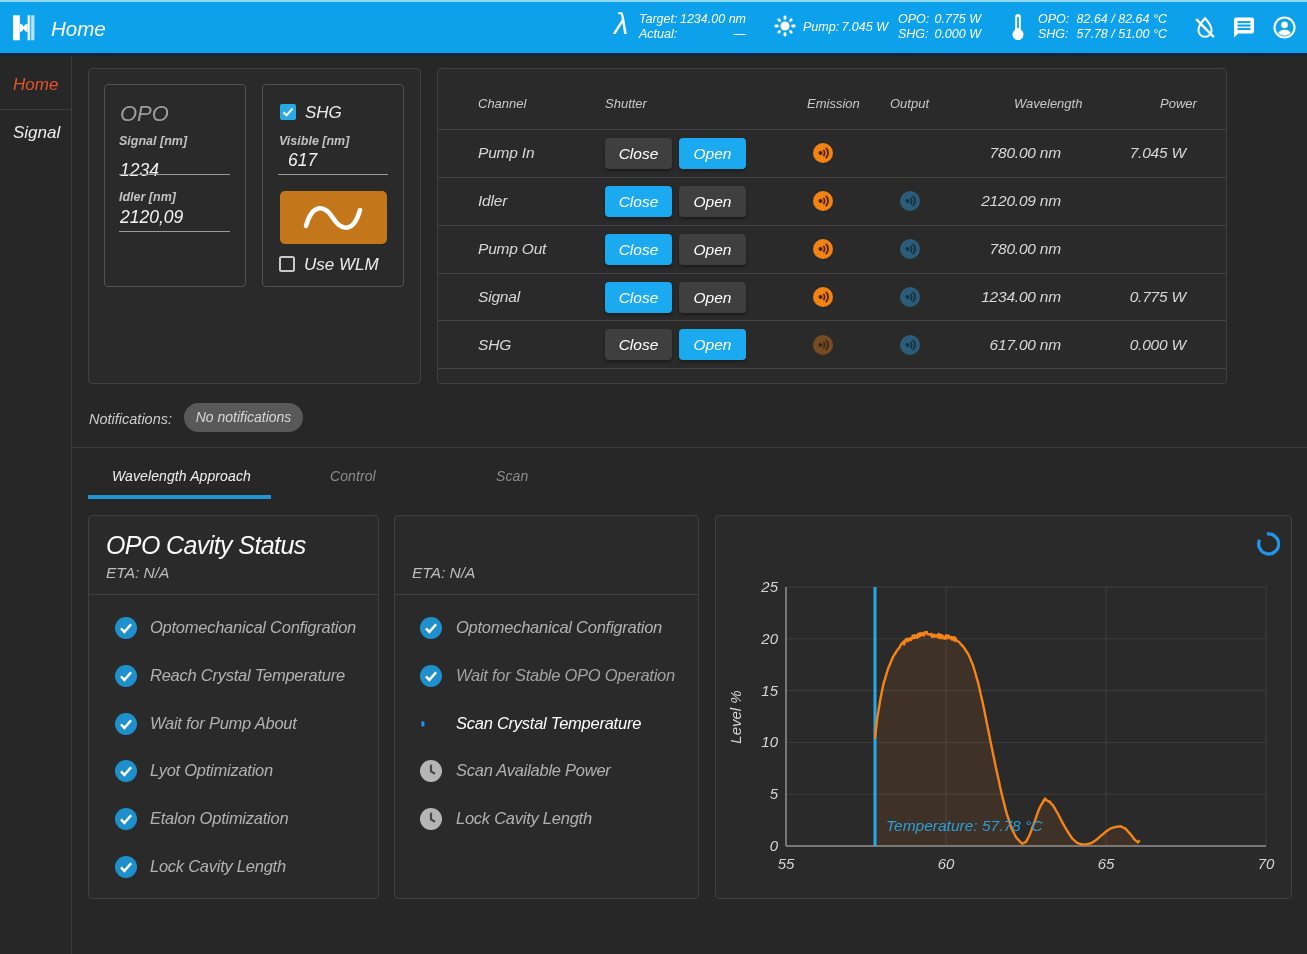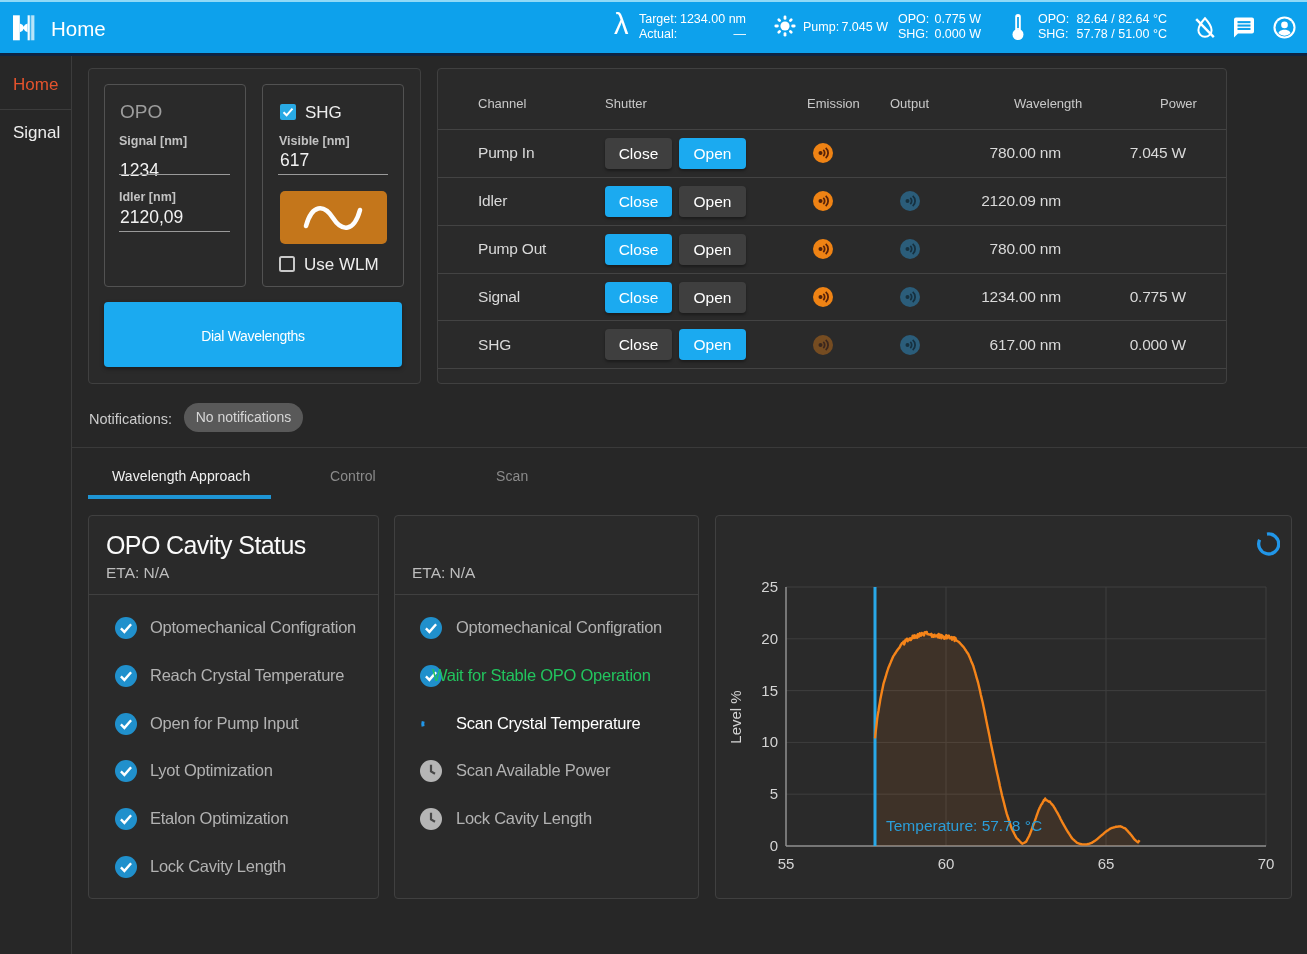--- a/index.html
+++ b/index.html
@@ -1,18 +1,18 @@
 <!DOCTYPE html>
 <html><head>
 <meta charset="utf-8">
 <style>
 *{margin:0;padding:0;box-sizing:border-box;}
 html,body{width:1307px;height:954px;background:#272727;font-family:"Liberation Sans",sans-serif;overflow:hidden;}
 .abs{position:absolute;}
-#page{position:relative;width:1136px;height:954px;}
+#page{position:relative;width:1136px;height:954px;font-style:italic;}
 
 #hdr{position:absolute;left:0;top:0;width:1307px;height:56px;background:#0da1ec;}
 #hdr .topstrip{position:absolute;left:0;top:0;width:100%;height:2px;background:#8fd9f7;}
 #hdr .botstrip{position:absolute;left:0;top:53px;width:100%;height:3px;background:#0d2342;}
 .htxt{color:#fff;}
 .hlabel{font-size:12.5px;line-height:14.5px;color:#fff;}
 .hval{font-size:12.5px;line-height:14.5px;color:#fff;text-align:right;}
 
 #side{position:absolute;left:0;top:56px;width:72px;height:898px;background:#272727;border-right:1px solid #3c3c3c;}
 
@@ -106,47 +106,46 @@
   </svg>
 </div>
 
 <div id="side"></div>
 <div class="abs" style="left:13px;top:75px;font-size:17px;color:#e4532d;">Home</div>
 <div class="abs" style="left:0;top:109px;width:71px;height:1px;background:#3c3c3c;"></div>
 <div class="abs" style="left:13px;top:123px;font-size:17px;color:#ededed;">Signal</div>
 
 <div class="card" style="left:88px;top:68px;width:333px;height:316px;"></div>
 <div class="subbox" style="left:104px;top:84px;width:142px;height:203px;"></div>
-<div class="abs" style="left:120px;top:101px;font-size:19px;color:#9d9d9d;">OPO</div>
+<div class="abs" style="left:120px;top:101px;font-size:22px;color:#9d9d9d;">OPO</div>
 <div class="abs flabel" style="left:119px;top:134px;">Signal [nm]</div>
 <div class="abs fval" style="left:120px;top:160px;">1234</div>
 <div class="uline" style="left:119px;top:174px;width:111px;"></div>
 <div class="abs flabel" style="left:119px;top:190px;">Idler [nm]</div>
 <div class="abs fval" style="left:120px;top:207px;">2120,09</div>
 <div class="uline" style="left:119px;top:231px;width:111px;"></div>
 
 <div class="subbox" style="left:262px;top:84px;width:142px;height:203px;"></div>
 <svg class="abs" style="left:280px;top:104px" width="16" height="16" viewBox="0 0 16 16">
   <rect x="0" y="0" width="16" height="16" rx="2" fill="#29aae5"></rect>
   <path d="M3.5 8.2 L6.6 11.3 L12.5 4.6" fill="none" stroke="#fff" stroke-width="2"></path>
 </svg>
 <div class="abs" style="left:305px;top:103px;font-size:17px;color:#ededed;">SHG</div>
 <div class="abs flabel" style="left:279px;top:134px;">Visible [nm]</div>
-<div class="abs fval" style="left:280px;top:150px;">617</div>
+<div class="abs fval" style="left:288px;top:150px;">617</div>
 <div class="uline" style="left:278px;top:174px;width:110px;"></div>
 <div class="abs" style="left:280px;top:191px;width:107px;height:53px;background:#c4761b;border-radius:5px;"></div>
 <svg class="abs" style="left:300px;top:198px" width="66" height="40" viewBox="0 0 66 40">
   <path d="M6 28 C12 6 24 6 33 20 C42 34 54 34 60 12" fill="none" stroke="#fdfdfd" stroke-width="4.6" stroke-linecap="round"></path>
 </svg>
 <svg class="abs" style="left:279px;top:256px" width="16" height="16" viewBox="0 0 16 16">
   <rect x="1" y="1" width="14" height="14" rx="1.5" fill="none" stroke="#c9c9c9" stroke-width="2"></rect>
 </svg>
 <div class="abs" style="left:304px;top:255px;font-size:17px;color:#ededed;">Use WLM</div>
 
-<div class="bluebtn" style="left:104px;top:302px;width:298px;height:65px;line-height:68px;font-size:14px;letter-spacing:-0.3px;box-shadow:0 2px 4px rgba(0,0,0,0.35);">Dial Wavelengths</div>
 
 <div class="card" style="left:437px;top:68px;width:790px;height:316px;"></div>
 <div class="th" style="left:478px;top:96px;">Channel</div>
 <div class="th" style="left:605px;top:96px;">Shutter</div>
 <div class="th" style="left:807px;top:96px;">Emission</div>
 <div class="th" style="left:890px;top:96px;">Output</div>
 <div class="th" style="left:1014px;top:96px;">Wavelength</div>
 <div class="th" style="left:1160px;top:96px;">Power</div>
 <div class="rline" style="top:129px;"></div>
 <div class="rline" style="top:177px;"></div>
@@ -256,21 +255,21 @@
 <div class="citem" style="left:150px;top:618px;">Optomechanical Configration</div>
 <svg class="abs" style="left:115px;top:664.8px" width="22" height="22" viewBox="0 0 22 22">
 <circle cx="11" cy="11" r="11" fill="#2090cc"></circle>
 <path d="M5.9 11.4 L9.4 14.9 L16.1 7.3" fill="none" stroke="#fff" stroke-width="2.4"></path>
 </svg>
 <div class="citem" style="left:150px;top:665.8px;">Reach Crystal Temperature</div>
 <svg class="abs" style="left:115px;top:712.5999999999999px" width="22" height="22" viewBox="0 0 22 22">
 <circle cx="11" cy="11" r="11" fill="#2090cc"></circle>
 <path d="M5.9 11.4 L9.4 14.9 L16.1 7.3" fill="none" stroke="#fff" stroke-width="2.4"></path>
 </svg>
-<div class="citem" style="left:150px;top:713.5999999999999px;">Open for Pump Input</div>
+<div class="citem" style="left:150px;top:713.5999999999999px;">Wait for Pump About</div>
 <svg class="abs" style="left:115px;top:760.3999999999999px" width="22" height="22" viewBox="0 0 22 22">
 <circle cx="11" cy="11" r="11" fill="#2090cc"></circle>
 <path d="M5.9 11.4 L9.4 14.9 L16.1 7.3" fill="none" stroke="#fff" stroke-width="2.4"></path>
 </svg>
 <div class="citem" style="left:150px;top:761.3999999999999px;">Lyot Optimization</div>
 <svg class="abs" style="left:115px;top:808.1999999999998px" width="22" height="22" viewBox="0 0 22 22">
 <circle cx="11" cy="11" r="11" fill="#2090cc"></circle>
 <path d="M5.9 11.4 L9.4 14.9 L16.1 7.3" fill="none" stroke="#fff" stroke-width="2.4"></path>
 </svg>
 <div class="citem" style="left:150px;top:809.1999999999998px;">Etalon Optimization</div>
@@ -287,21 +286,21 @@
 <div id="shglist">
 <svg class="abs" style="left:420px;top:617px" width="22" height="22" viewBox="0 0 22 22">
 <circle cx="11" cy="11" r="11" fill="#2090cc"></circle>
 <path d="M5.9 11.4 L9.4 14.9 L16.1 7.3" fill="none" stroke="#fff" stroke-width="2.4"></path>
 </svg>
 <div class="citem" style="left:456px;top:618px;color:#b2b2b2;">Optomechanical Configration</div>
 <svg class="abs" style="left:420px;top:664.8px" width="22" height="22" viewBox="0 0 22 22">
 <circle cx="11" cy="11" r="11" fill="#2090cc"></circle>
 <path d="M5.9 11.4 L9.4 14.9 L16.1 7.3" fill="none" stroke="#fff" stroke-width="2.4"></path>
 </svg>
-<div class="citem" style="left:432px;top:665.8px;color:#22c55e;">Wait for Stable OPO Operation</div>
+<div class="citem" style="left:456px;top:665.8px;color:#a3a3a3;">Wait for Stable OPO Operation</div>
 <svg class="abs" style="left:420px;top:712.5999999999999px" width="22" height="22" viewBox="0 0 22 22">
 <path d="M 3.2 8.4 A 8.3 8.3 0 0 0 3.1 13.3" fill="none" stroke="#2196e8" stroke-width="3"></path>
 </svg>
 <div class="citem" style="left:456px;top:713.5999999999999px;color:#ffffff;">Scan Crystal Temperature</div>
 <svg class="abs" style="left:420px;top:760.3999999999999px" width="22" height="22" viewBox="0 0 22 22">
 <circle cx="11" cy="11" r="11" fill="#b5b5b5"></circle>
 <path d="M11 4.8 V11.4 L15 13.8" fill="none" stroke="#474747" stroke-width="2.2"></path>
 </svg>
 <div class="citem" style="left:456px;top:761.3999999999999px;color:#b2b2b2;">Scan Available Power</div>
 <svg class="abs" style="left:420px;top:808.1999999999998px" width="22" height="22" viewBox="0 0 22 22">

